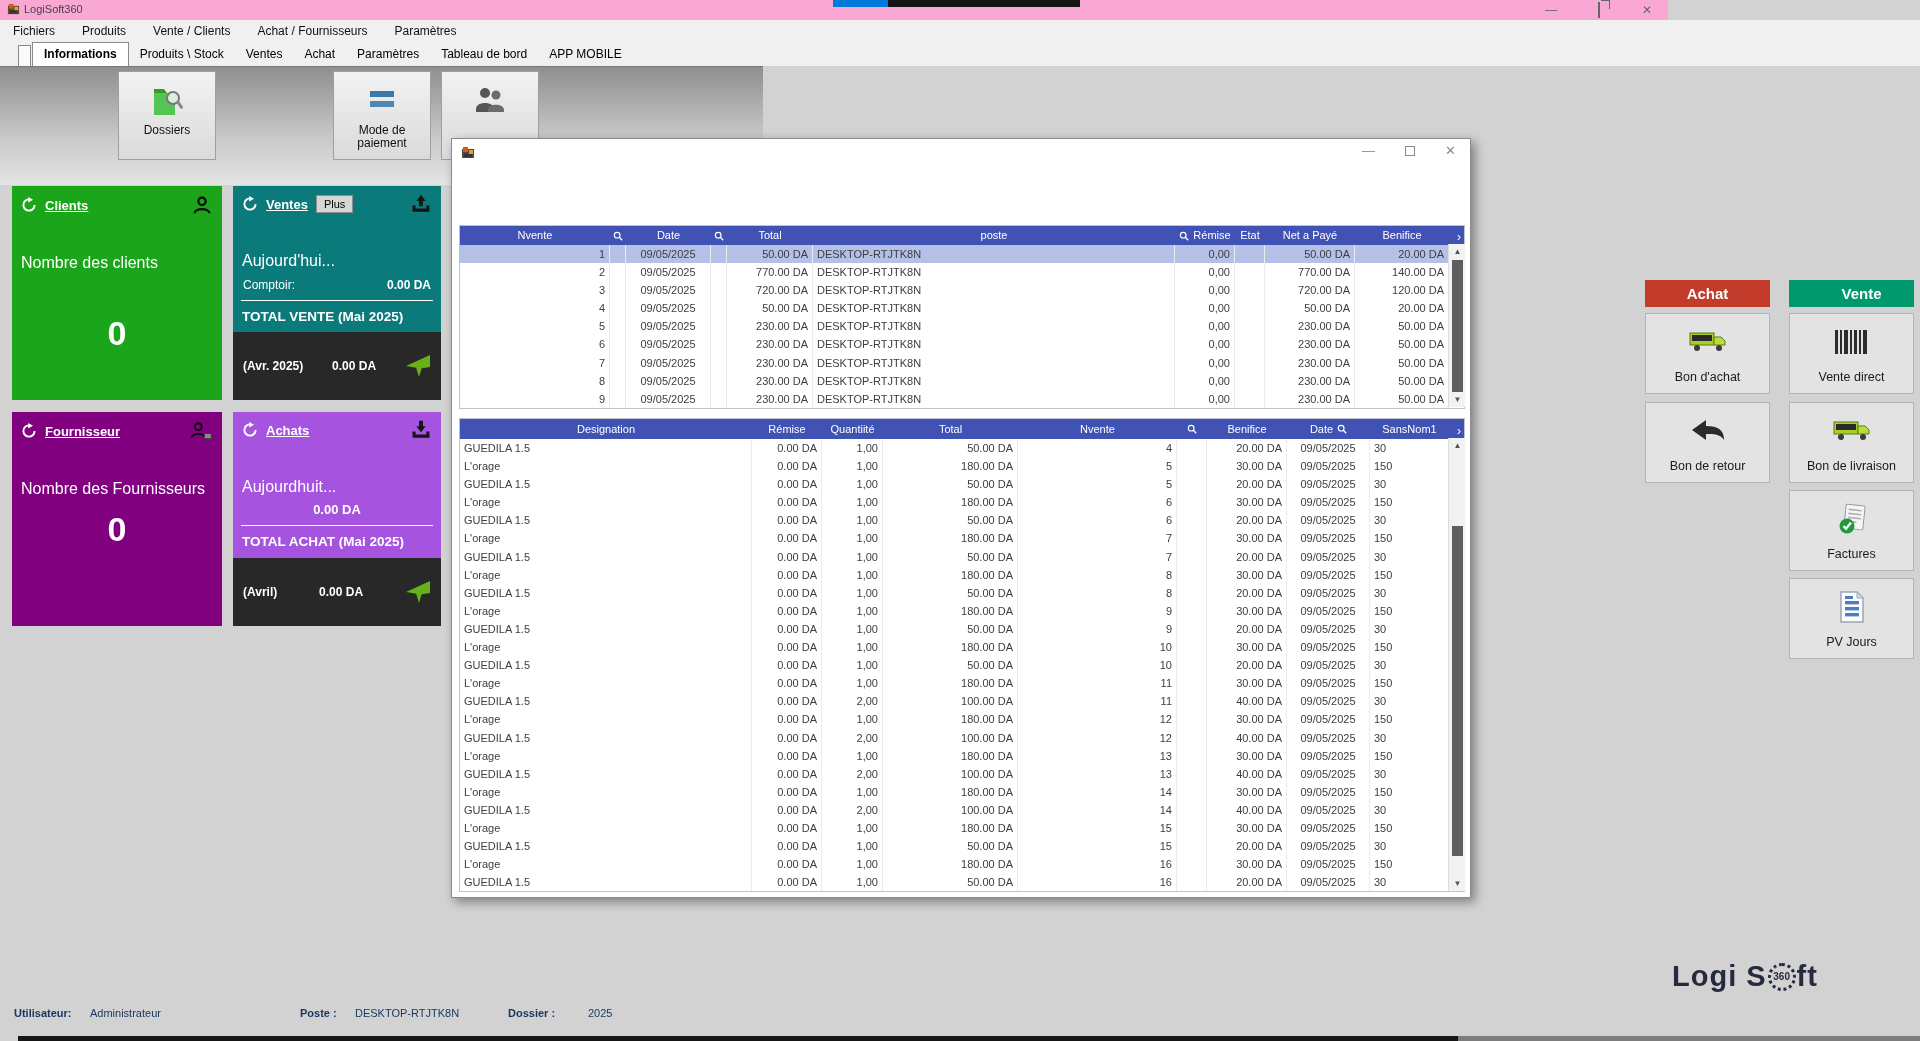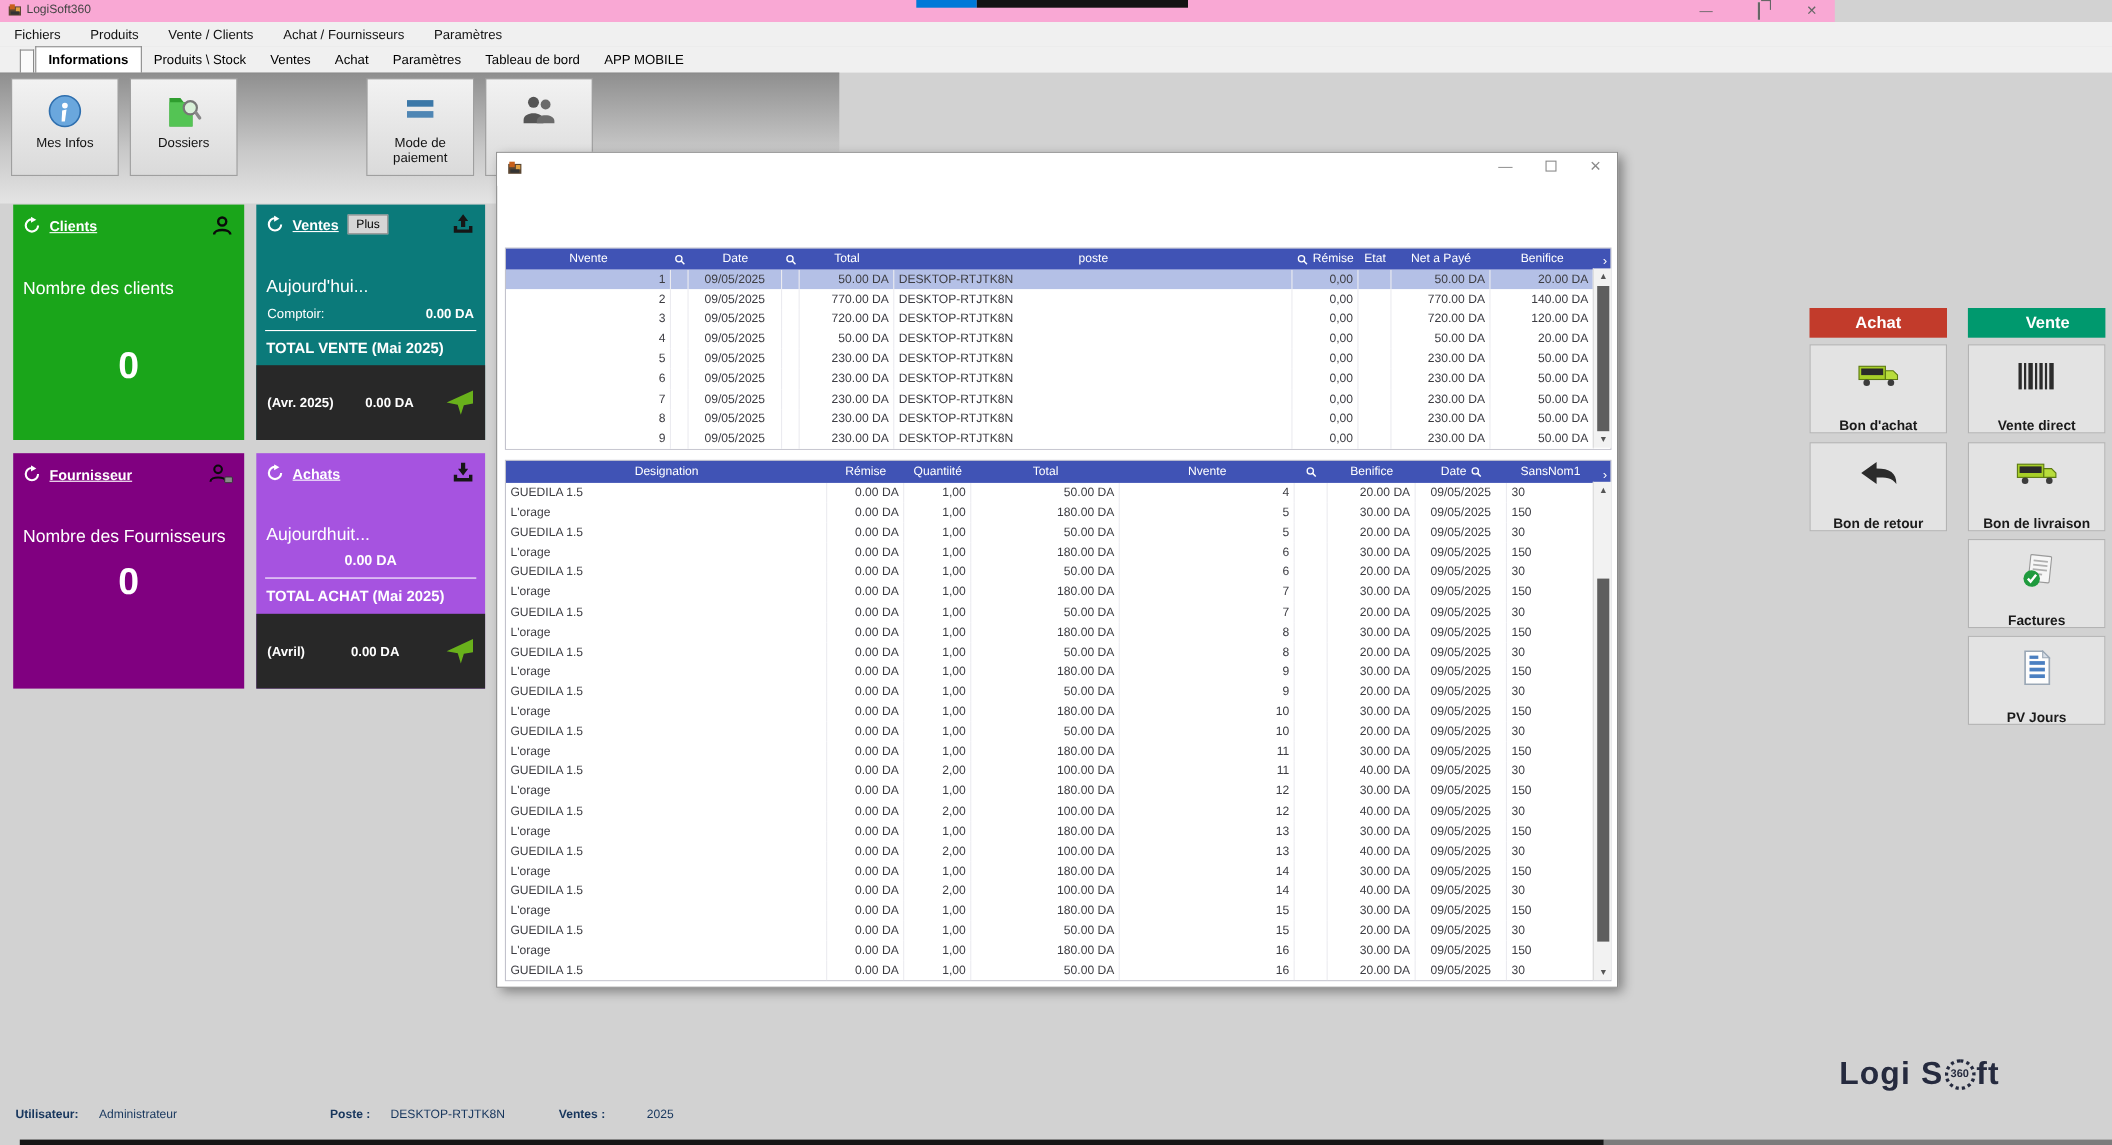--- a/index.html
+++ b/index.html
@@ -77,21 +77,21 @@
   .b9{width:79px; text-align:left;}
 
   .vscroll { position:absolute; width:17px; background:#f2f2f2; border-left:1px solid #dcdcdc; }
   .varrow { position:absolute; left:0; width:17px; height:15px; color:#555; font-size:8px; text-align:center; line-height:15px; }
   .vthumb { position:absolute; left:3px; width:11px; background:#5e5e5e; }
 
   
   .side-head { position:absolute; width:125px; height:27px; color:#fff; font-weight:bold; font-size:15px; text-align:center; line-height:27px; }
   .side-btn { position:absolute; width:125px; height:81px; background:#e3e3e3; border:1px solid #b3b3b3; text-align:center; cursor:default; }
   .side-btn .sicon { margin-top:9px; height:38px; display:flex; align-items:center; justify-content:center; }
-  .side-btn .slabel { font-size:12.5px; font-weight:700; color:#1a1a1a; margin-top:19px; }
+  .side-btn .slabel { font-size:12.5px; font-weight:400; color:#1a1a1a; margin-top:9px; }
 
   
   .status { position:absolute; font-size:11px; color:#17365d; top:1007px; }
   .status b { font-weight:bold; }
   .logo { left:1672px; top:960px; display:flex; align-items:center; color:#252a3e; font-weight:bold; font-size:29px; letter-spacing:1px; }
   .logo-circle { width:28px; height:28px; border:3px dotted #252a3e; border-radius:50%; display:inline-flex; align-items:center; justify-content:center; font-size:10px; letter-spacing:0; margin:0 1px; }
   .bstrip-black { left:18px; top:1036px; width:1440px; height:5px; background:#161616; }
   .bstrip-gray { left:1458px; top:1036px; width:462px; height:5px; background:#7c7c7c; }
 </style>
 </head>
@@ -128,30 +128,20 @@
   <div class="tab active">Informations</div>
   <div class="tab">Produits \ Stock</div>
   <div class="tab">Ventes</div>
   <div class="tab">Achat</div>
   <div class="tab">Paramètres</div>
   <div class="tab">Tableau de bord</div>
   <div class="tab">APP MOBILE</div>
 </div>
 
 <div class="abs toolband">
-  <div class="toolbtn" style="left:10px">
-    <div class="ticon">
-      <svg width="34" height="34" viewBox="0 0 34 34">
-          <circle cx="17" cy="17" r="14" fill="#6aa7dd" stroke="#2f6fae" stroke-width="1.5"></circle>
-          <circle cx="17" cy="12" r="2.6" fill="#fff"></circle>
-          <path d="M14.5 16.5 l4 -1 l-1.5 11 l-3 0 z" fill="#fff"></path>
-        </svg>
-    </div>
-    <div class="tlabel">Mes Infos</div>
-  </div>
   <div class="toolbtn" style="left:118px">
     <div class="ticon">
       <svg width="36" height="34" viewBox="0 0 36 34">
           <path d="M5 5 h10 l3 4 h8 v22 H5 z" fill="#2f9e2f"></path>
           <path d="M5 9 h21 v22 H5 z" fill="#54c454"></path>
           <circle cx="24" cy="14" r="6" fill="#d8f0d8" stroke="#777" stroke-width="2"></circle>
           <rect x="27" y="18" width="3" height="9" rx="1.5" transform="rotate(-35 27 18)" fill="#888"></rect>
         </svg>
     </div>
     <div class="tlabel">Dossiers</div>
@@ -864,21 +854,21 @@
         </g>
       </svg>
   </div>
   <div class="slabel">PV Jours</div>
 </div>
 
 <span class="status" style="left:14px"><b>Utilisateur:</b></span>
 <span class="status" style="left:90px">Administrateur</span>
 <span class="status" style="left:300px"><b>Poste :</b></span>
 <span class="status" style="left:355px">DESKTOP-RTJTK8N</span>
-<span class="status" style="left:508px"><b>Ventes :</b></span>
+<span class="status" style="left:508px"><b>Dossier :</b></span>
 <span class="status" style="left:588px">2025</span>
 
 <div class="abs logo">
   <span>Logi S</span>
   <span class="logo-circle">360</span>
   <span>ft</span>
 </div>
 <div class="abs bstrip-black"></div>
 <div class="abs bstrip-gray"></div>
 

